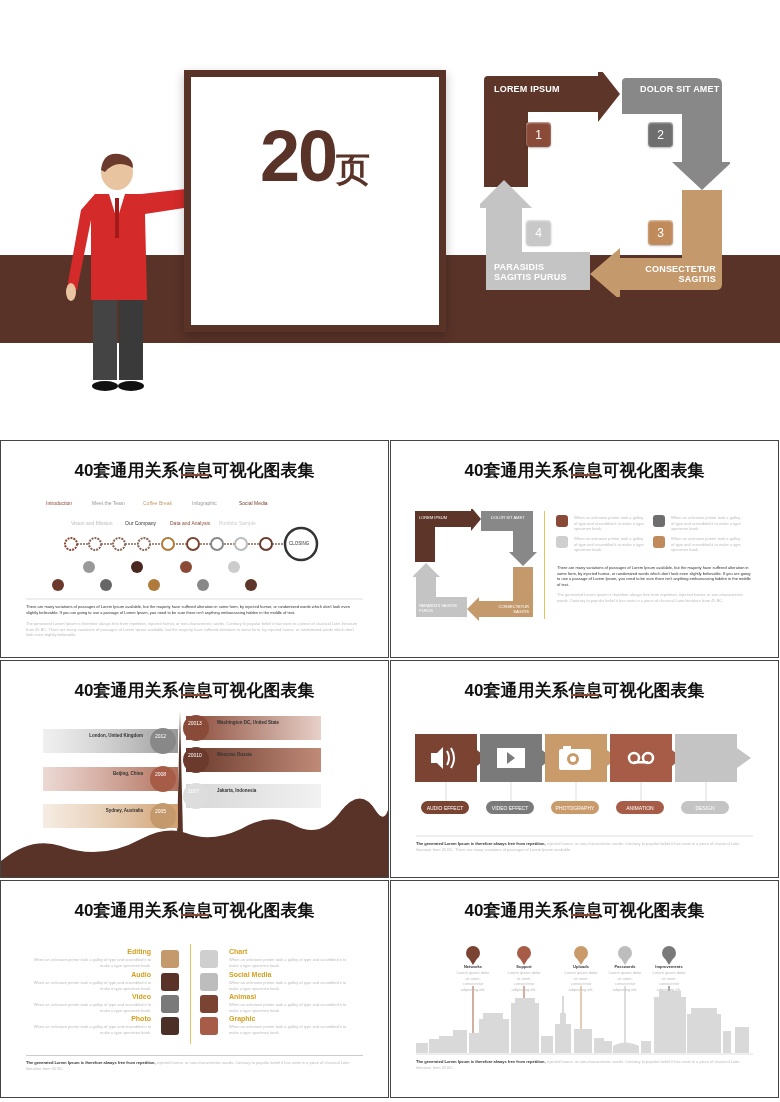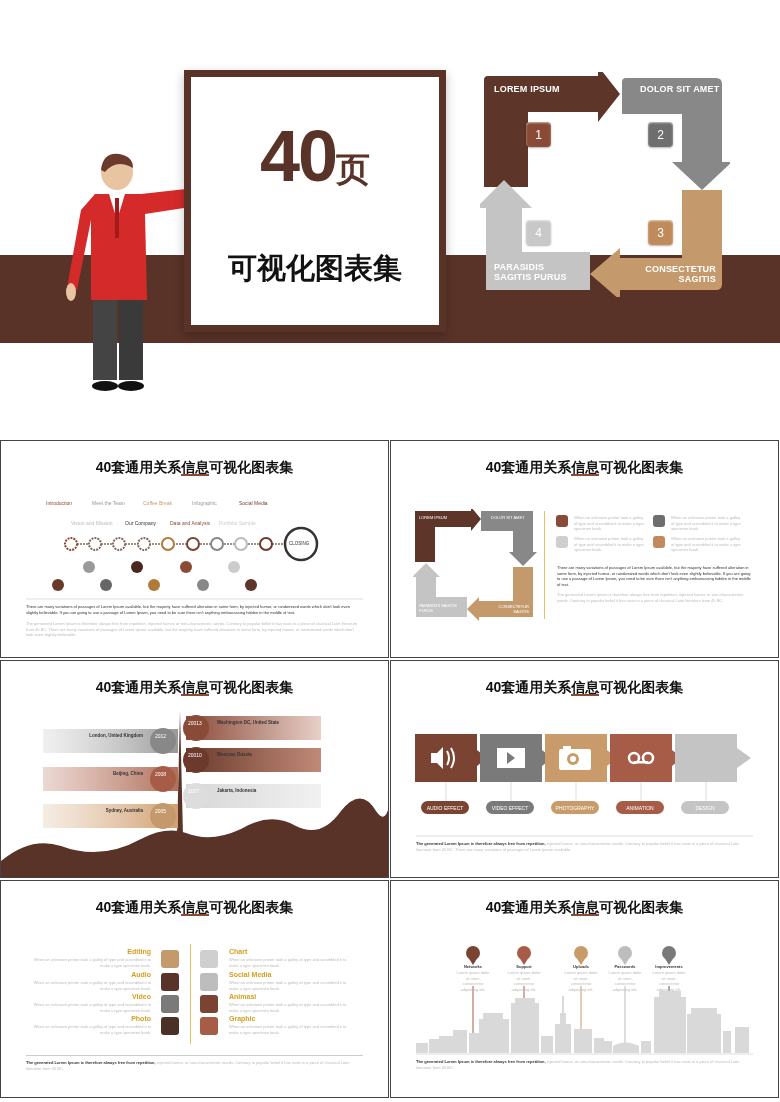--- a/index.html
+++ b/index.html
@@ -13,21 +13,21 @@
 .big40 small{font-size:34px;letter-spacing:0}
 .tline{position:absolute;left:0;right:0;font-weight:bold;color:#111;font-size:29px}
 .tl1{top:135px}.tl2{top:172px}
 .tl3{top:205px;font-size:24px;color:#5a3328}
 
 .cyc{position:absolute}
 .cyc .lbl{position:absolute;color:#fff;font-weight:bold;font-size:9px;letter-spacing:.2px}
 .numsq{position:absolute;width:25px;height:25px;border-radius:4px;color:#fff;font-size:12px;display:flex;align-items:center;justify-content:center;box-shadow:inset 0 1px 2px rgba(255,255,255,.6),0 1px 2px rgba(0,0,0,.3)}
 
 .thumb{position:absolute;width:389px;height:218px;border:1px solid #444;background:#fff;overflow:hidden}
-.ttitle{position:absolute;left:0;right:0;top:18px;text-align:center;font-weight:bold;font-size:14px;color:#111}
+.ttitle{position:absolute;left:0;right:0;top:18px;text-align:center;font-weight:bold;font-size:17px;color:#111}
 .tbar{position:absolute;left:50%;margin-left:-14px;top:33px;width:28px;height:2px;background:#8b4a35}
 .gtext{position:absolute;font-size:4px;color:#bbb;line-height:5.5px}
 .dtext{position:absolute;font-size:4px;color:#333;line-height:5.5px}
 .hr{position:absolute;height:1px;background:#ccc}
 .pill{position:absolute;height:13px;border-radius:7px;color:#fff;font-size:5px;display:flex;align-items:center;justify-content:center}
 .tsq{position:absolute;width:18px;height:18px;border-radius:3px}
 .txtsm{position:absolute;font-size:5px;color:#999}
 </style>
 </head>
 <body>
@@ -44,22 +44,21 @@
     <rect x="60" y="48" width="4" height="40" fill="#a31a1a"></rect>
     <ellipse cx="147" cy="45" rx="9" ry="7" fill="#e8c4a0"></ellipse>
     <ellipse cx="16" cy="142" rx="5" ry="9" fill="#e8c4a0"></ellipse>
     <rect x="38" y="150" width="24" height="80" fill="#444"></rect>
     <rect x="64" y="150" width="24" height="80" fill="#3a3a3a"></rect>
     <ellipse cx="50" cy="236" rx="13" ry="5" fill="#111"></ellipse>
     <ellipse cx="76" cy="236" rx="13" ry="5" fill="#111"></ellipse>
   </svg>
 
   <div class="abs titlebox">
-    <div class="big40"><span>40</span><small>页</small></div>
-    <div class="tline tl2">可视化图表集</div>
+    <div class="big40"><span>20</span><small>页</small></div>
   </div>
 
   <div class="cyc" style="left:480px;top:72px;width:250px;height:225px">
     <svg width="250" height="225" style="position:absolute;left:0;top:0">
       <path d="M4 8 Q4 4 8 4 L118 4 L118 -6 L140 22 L118 50 L118 40 L48 40 L48 115 L4 115 Z" fill="#5e3529"></path>
       <path d="M142 10 Q142 6 146 6 L236 6 Q242 6 242 12 L242 90 L252 90 L222 118 L192 90 L202 90 L202 42 L142 42 Z" fill="#888"></path>
       <path d="M242 118 L242 212 Q242 218 236 218 L140 218 L140 228 L110 202 L140 176 L140 186 L202 186 L202 118 Z" fill="#c49a6c"></path>
       <path d="M6 218 L6 136 L-4 136 L24 108 L52 136 L42 136 L42 180 L110 180 L110 218 Z" fill="#c4c4c4"></path>
     </svg>
     <div class="lbl" style="left:14px;top:12px">LOREM IPSUM</div>

